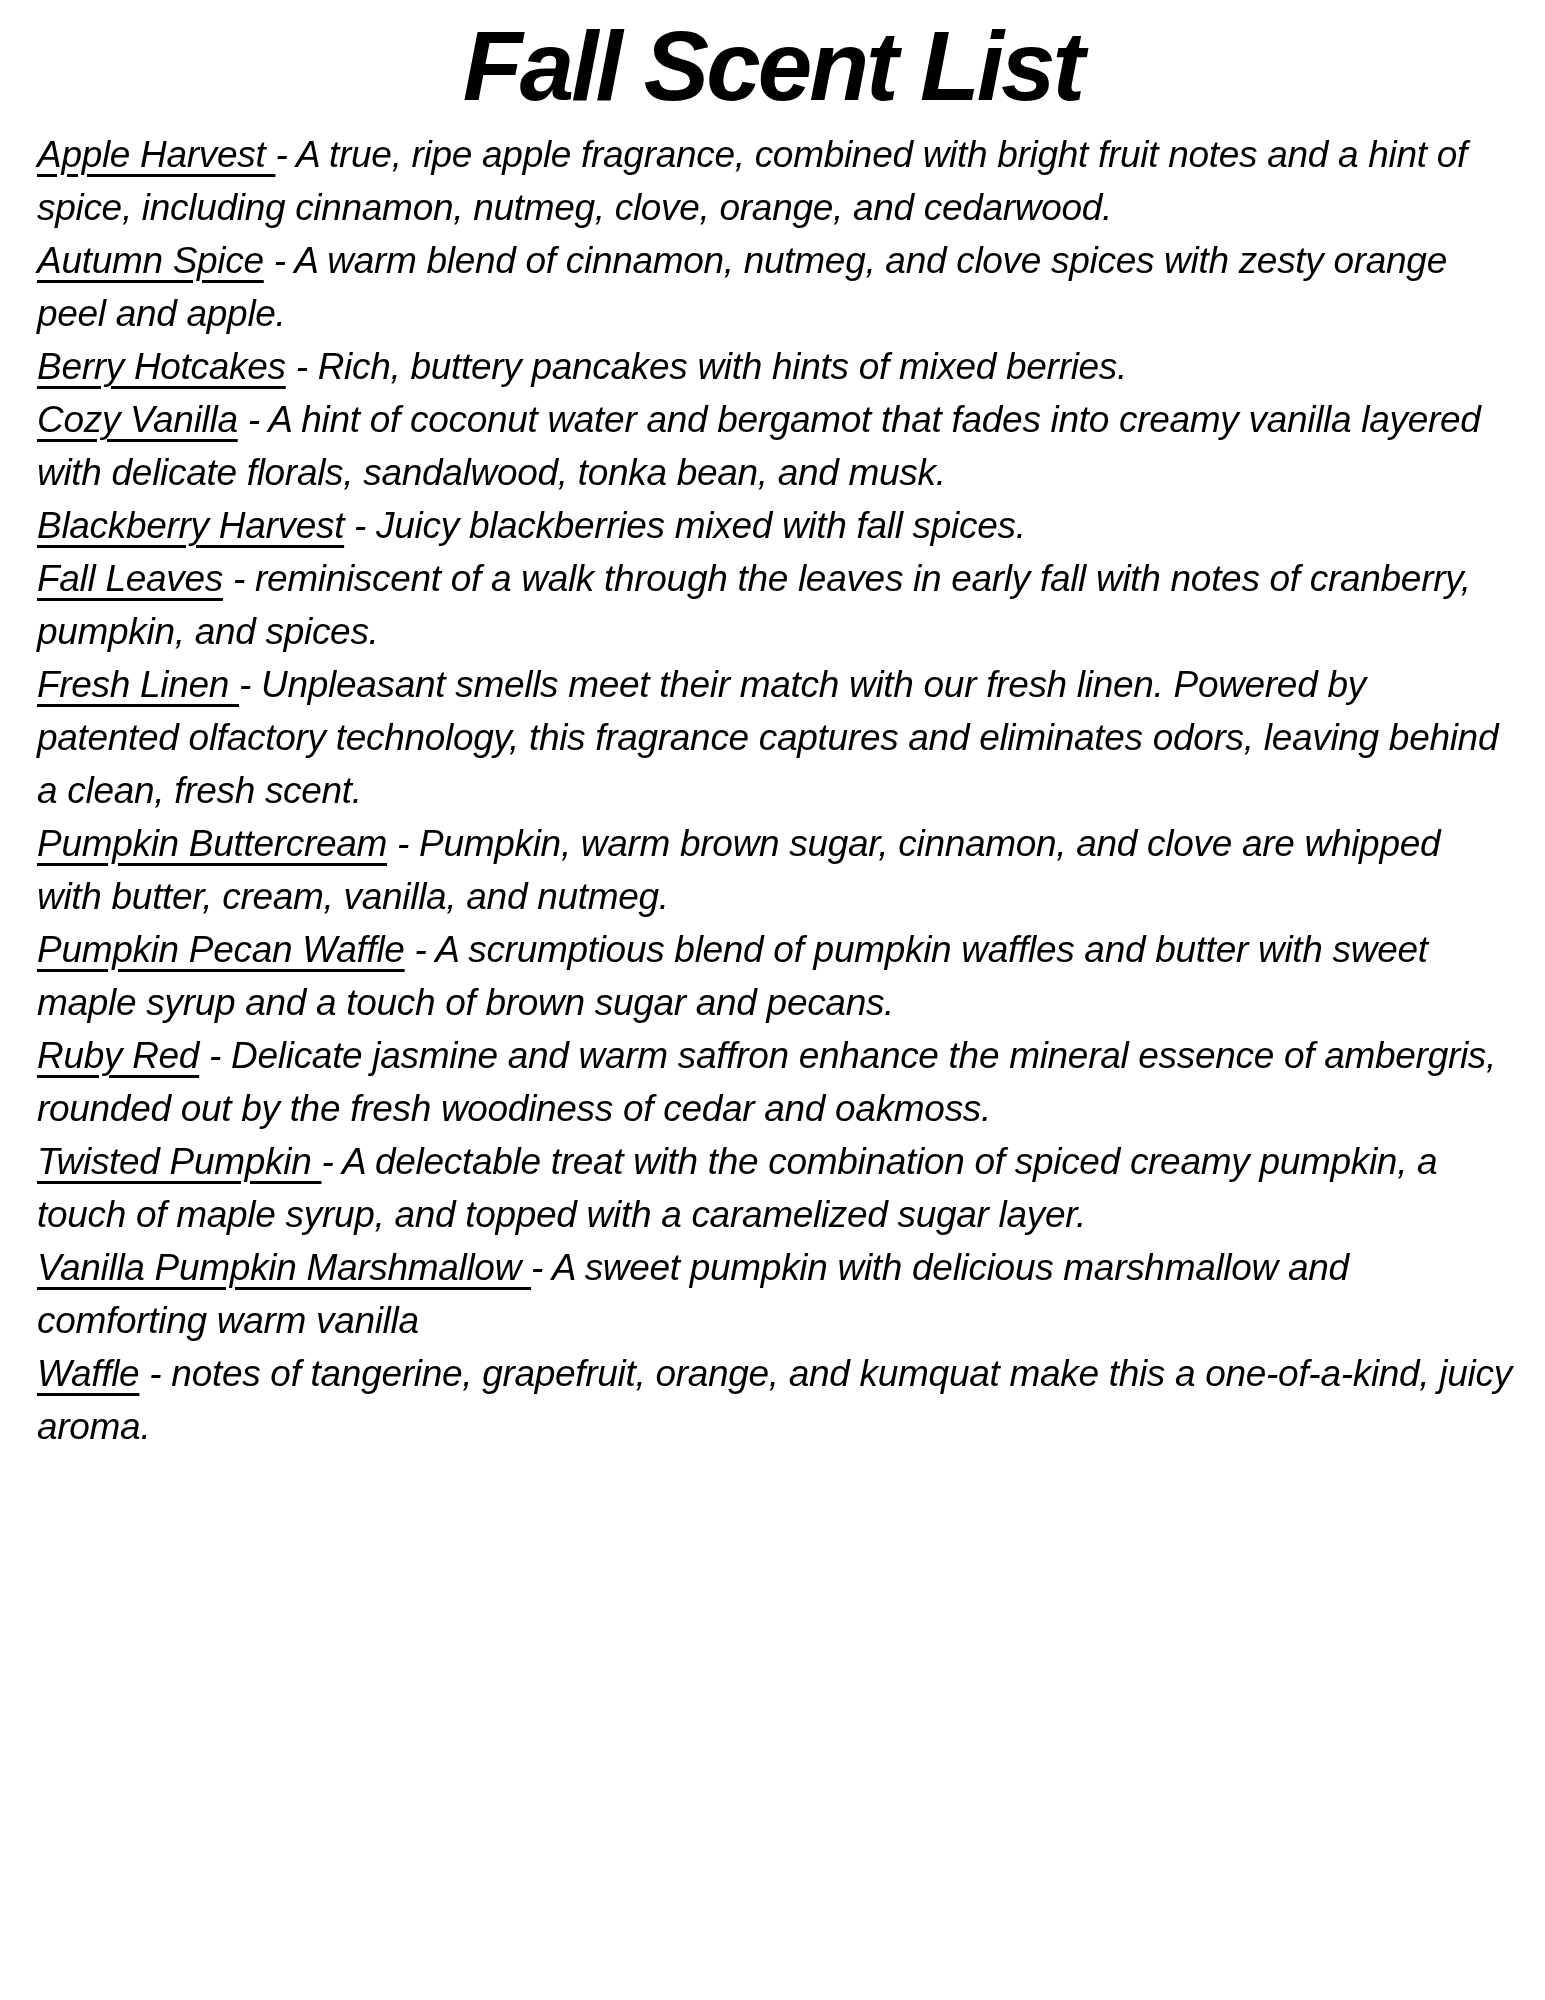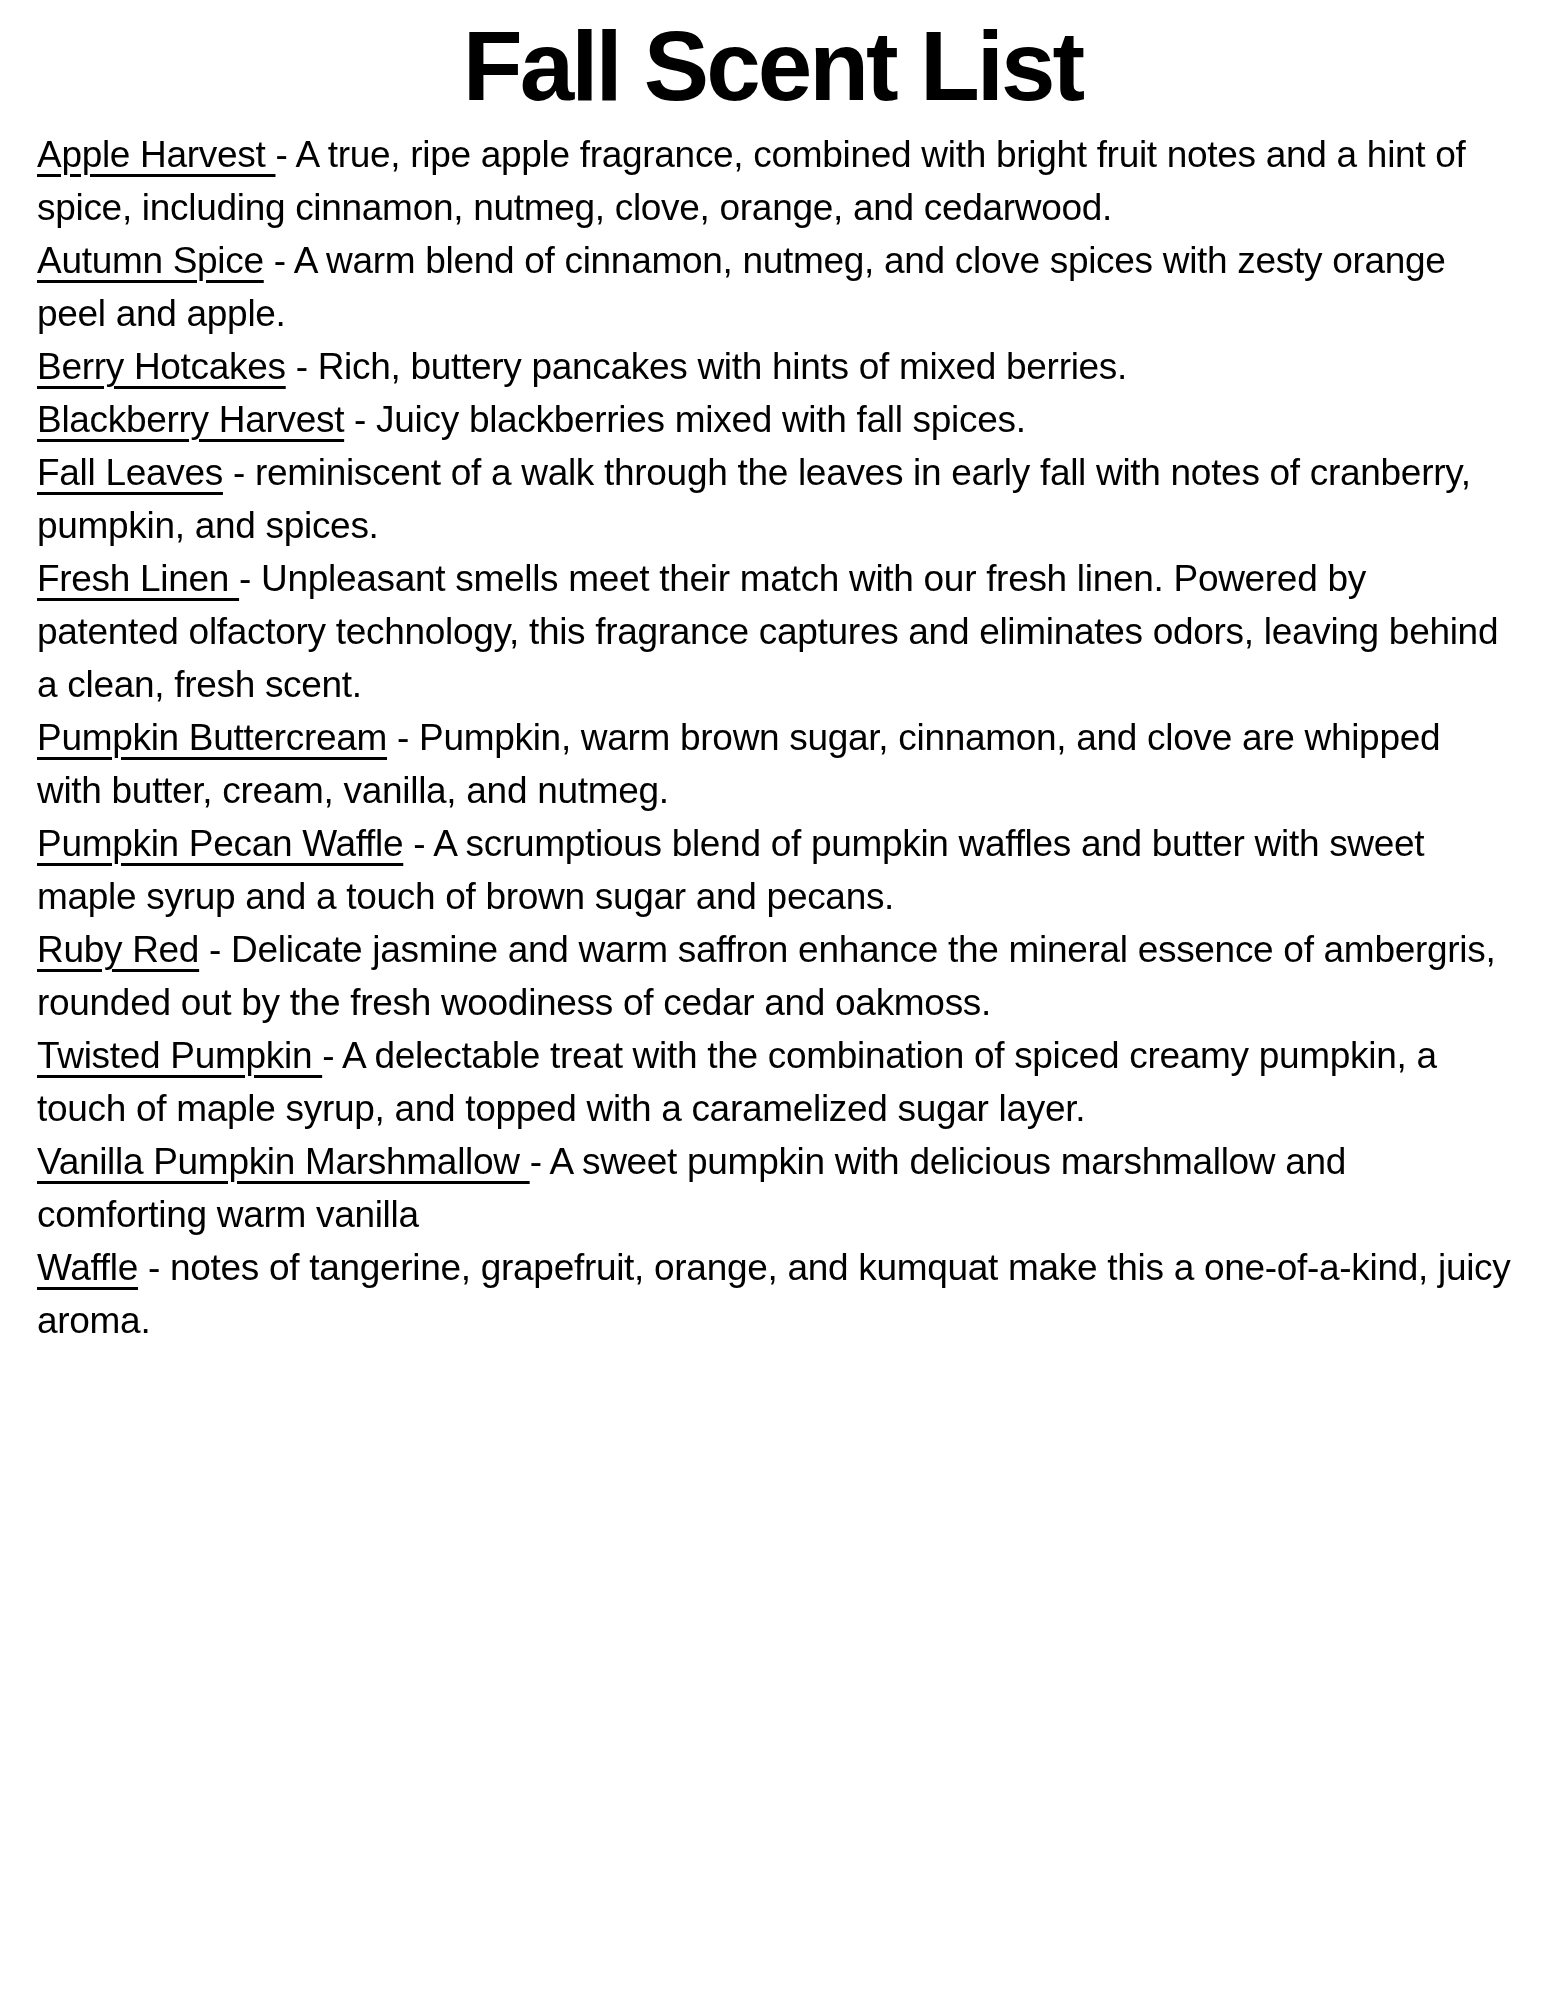--- a/index.html
+++ b/index.html
@@ -11,20 +11,21 @@
     width: 1545px;
     height: 2000px;
     overflow: hidden;
     font-family: "Liberation Sans", sans-serif;
     color: #000000;
   }
   .page {
     width: 100%;
     height: 100%;
     box-sizing: border-box;
+    font-style: italic;
   }
   h1.title {
     margin: 0;
     padding-top: 14px;
     text-align: center;
     font-size: 98px;
     line-height: 104px;
     font-weight: 800;
     letter-spacing: -3px;
     color: #000000;
@@ -52,20 +53,21 @@
 
 <div class="page">
   <h1 class="title">Fall Scent List</h1>
   <div class="scent-list" id="scent-list">
   <p class="entry"><span class="scent-name">Apple Harvest </span><span class="scent-description">- A true, ripe apple fragrance, combined with bright fruit notes and a hint of spice, including cinnamon, nutmeg, clove, orange, and cedarwood.</span></p>
 
   <p class="entry"><span class="scent-name">Autumn Spice</span><span class="scent-description"> - A warm blend of cinnamon, nutmeg, and clove spices with zesty orange peel and apple.</span></p>
 
   <p class="entry"><span class="scent-name">Berry Hotcakes</span><span class="scent-description"> - Rich, buttery pancakes with hints of mixed berries.</span></p>
 
+  <p class="entry"><span class="scent-name">Cozy Vanilla</span><span class="scent-description"> - A hint of coconut water and bergamot that fades into creamy vanilla layered with delicate florals, sandalwood, tonka bean, and musk.</span></p>
 
 
   <p class="entry"><span class="scent-name">Blackberry Harvest</span><span class="scent-description"> - Juicy blackberries mixed with fall spices.</span></p>
 
 
   <p class="entry"><span class="scent-name">Fall Leaves</span><span class="scent-description"> - reminiscent of a walk through the leaves in early fall with notes of cranberry, pumpkin, and spices.</span></p>
 
   <p class="entry"><span class="scent-name">Fresh Linen </span><span class="scent-description">- Unpleasant smells meet their match with our fresh linen. Powered by patented olfactory technology, this fragrance captures and eliminates odors, leaving behind a clean, fresh scent.</span></p>
 
 

